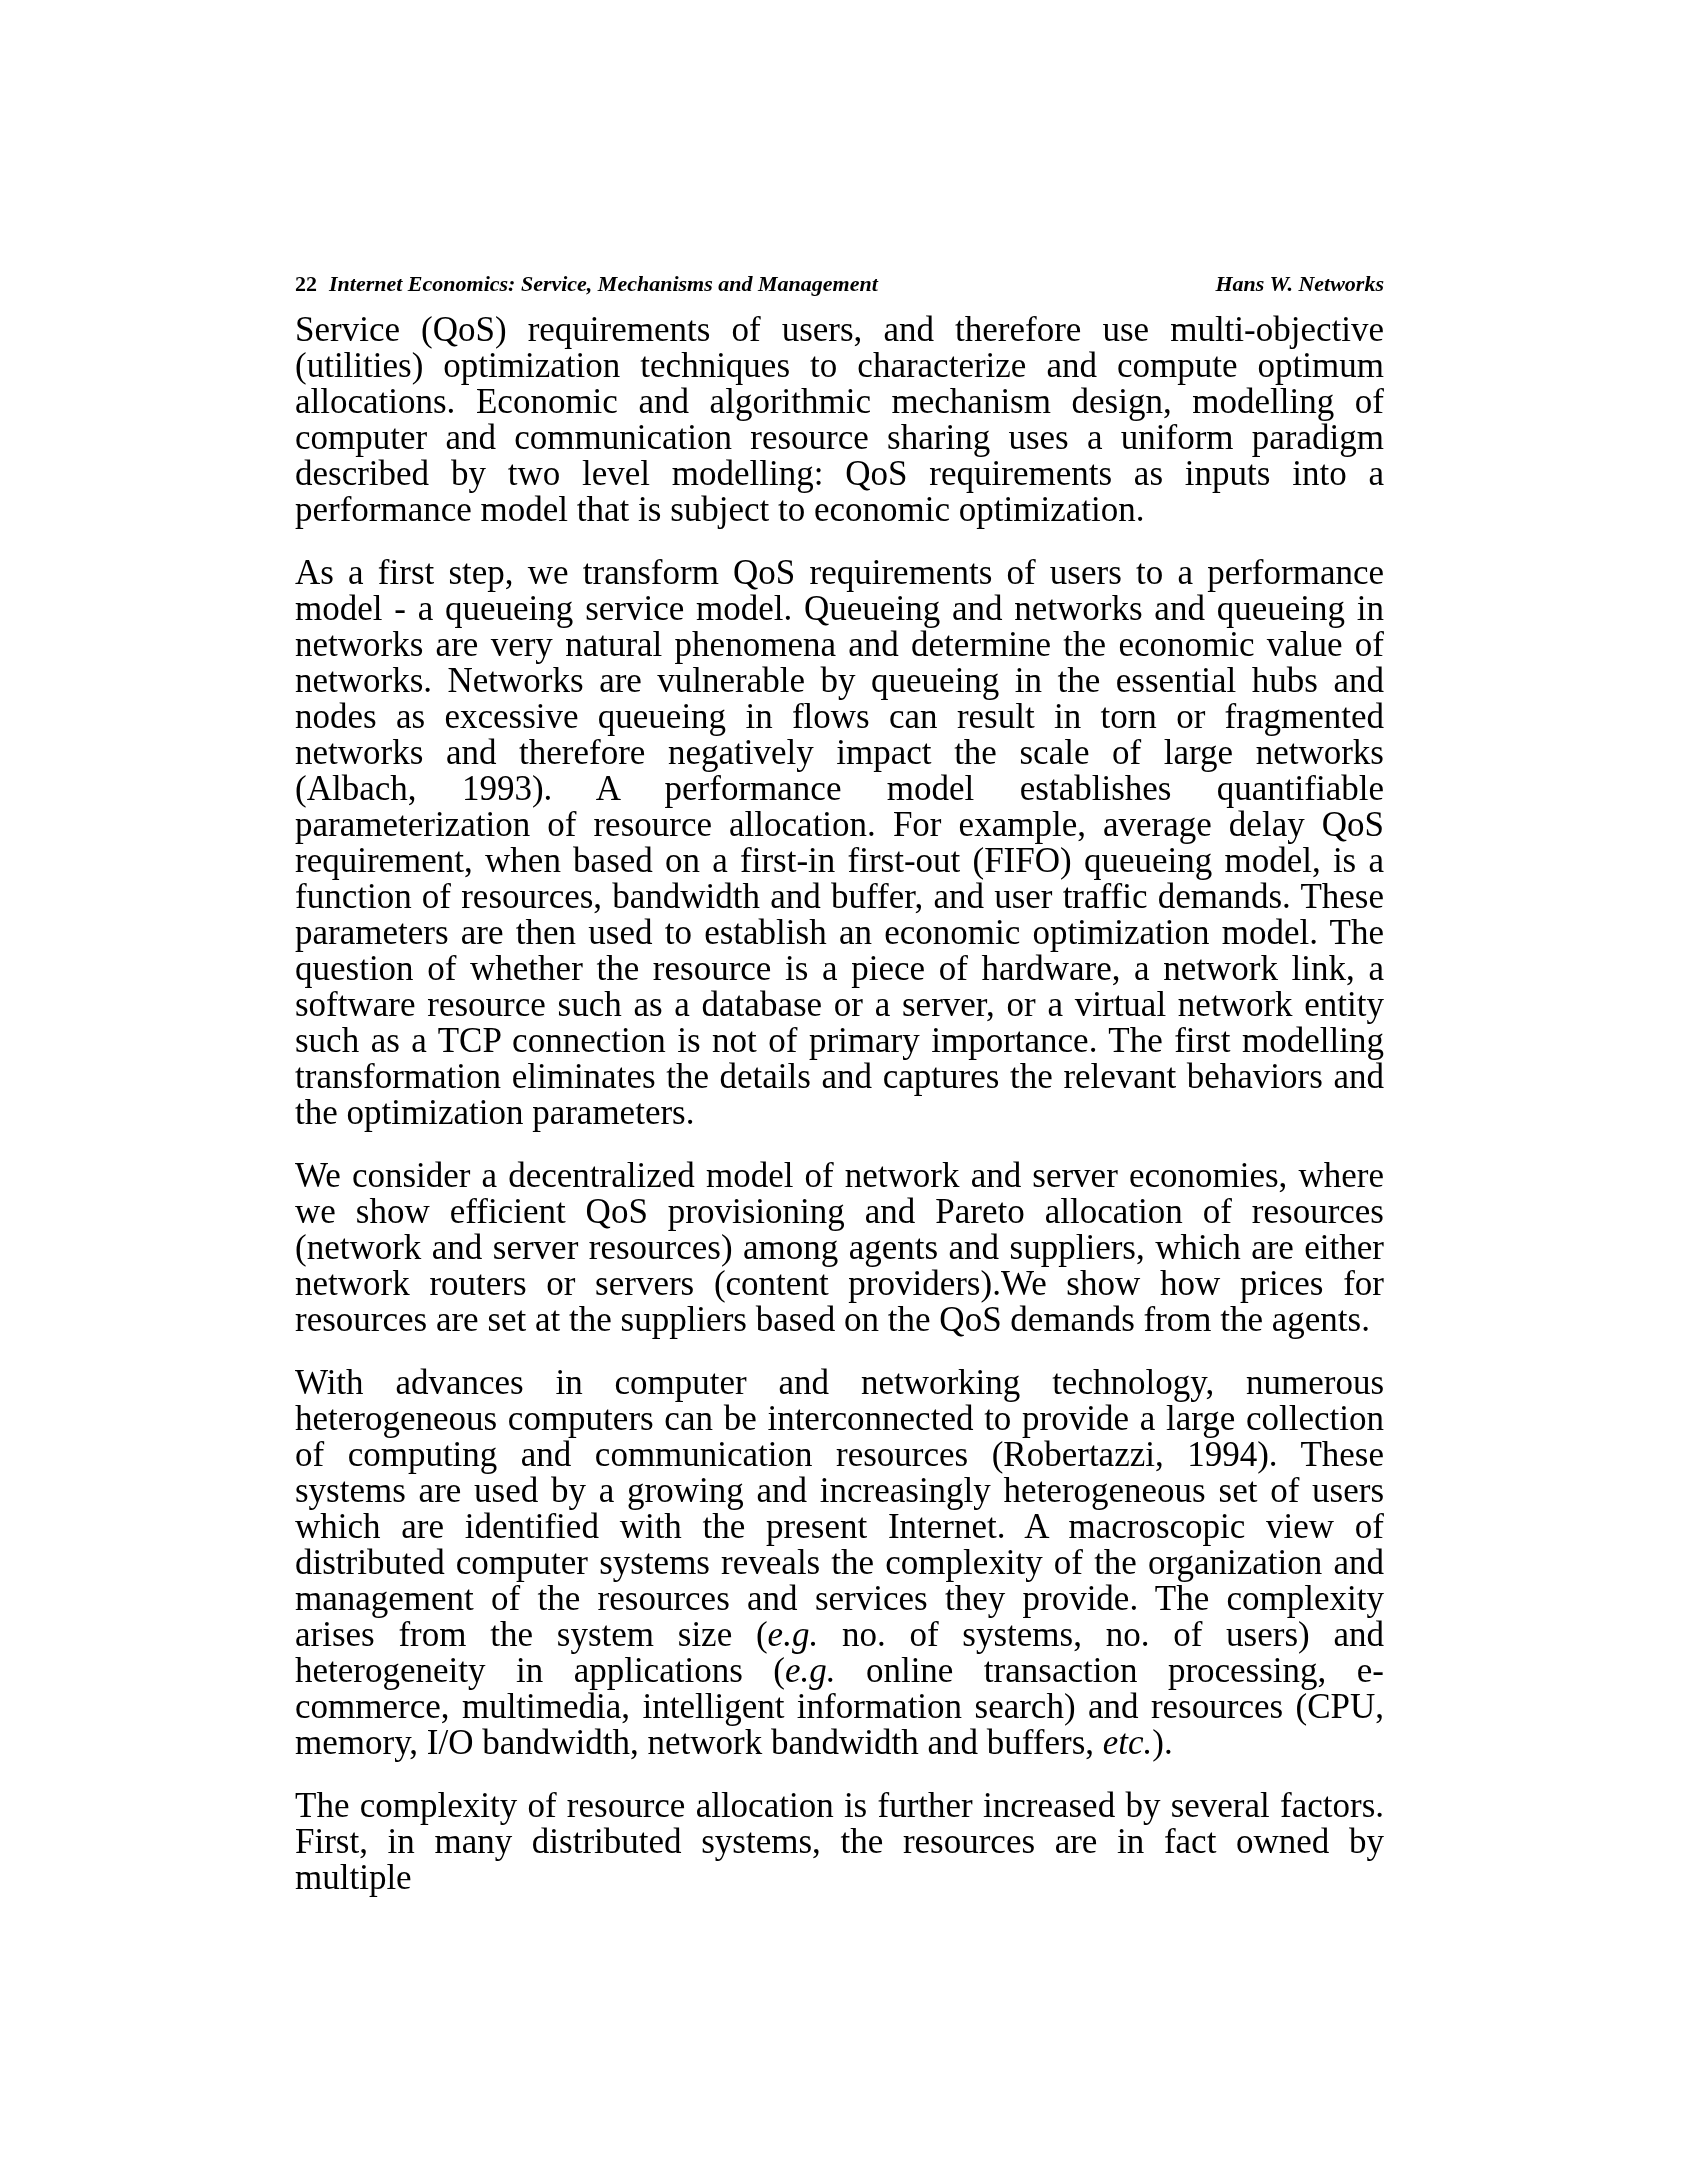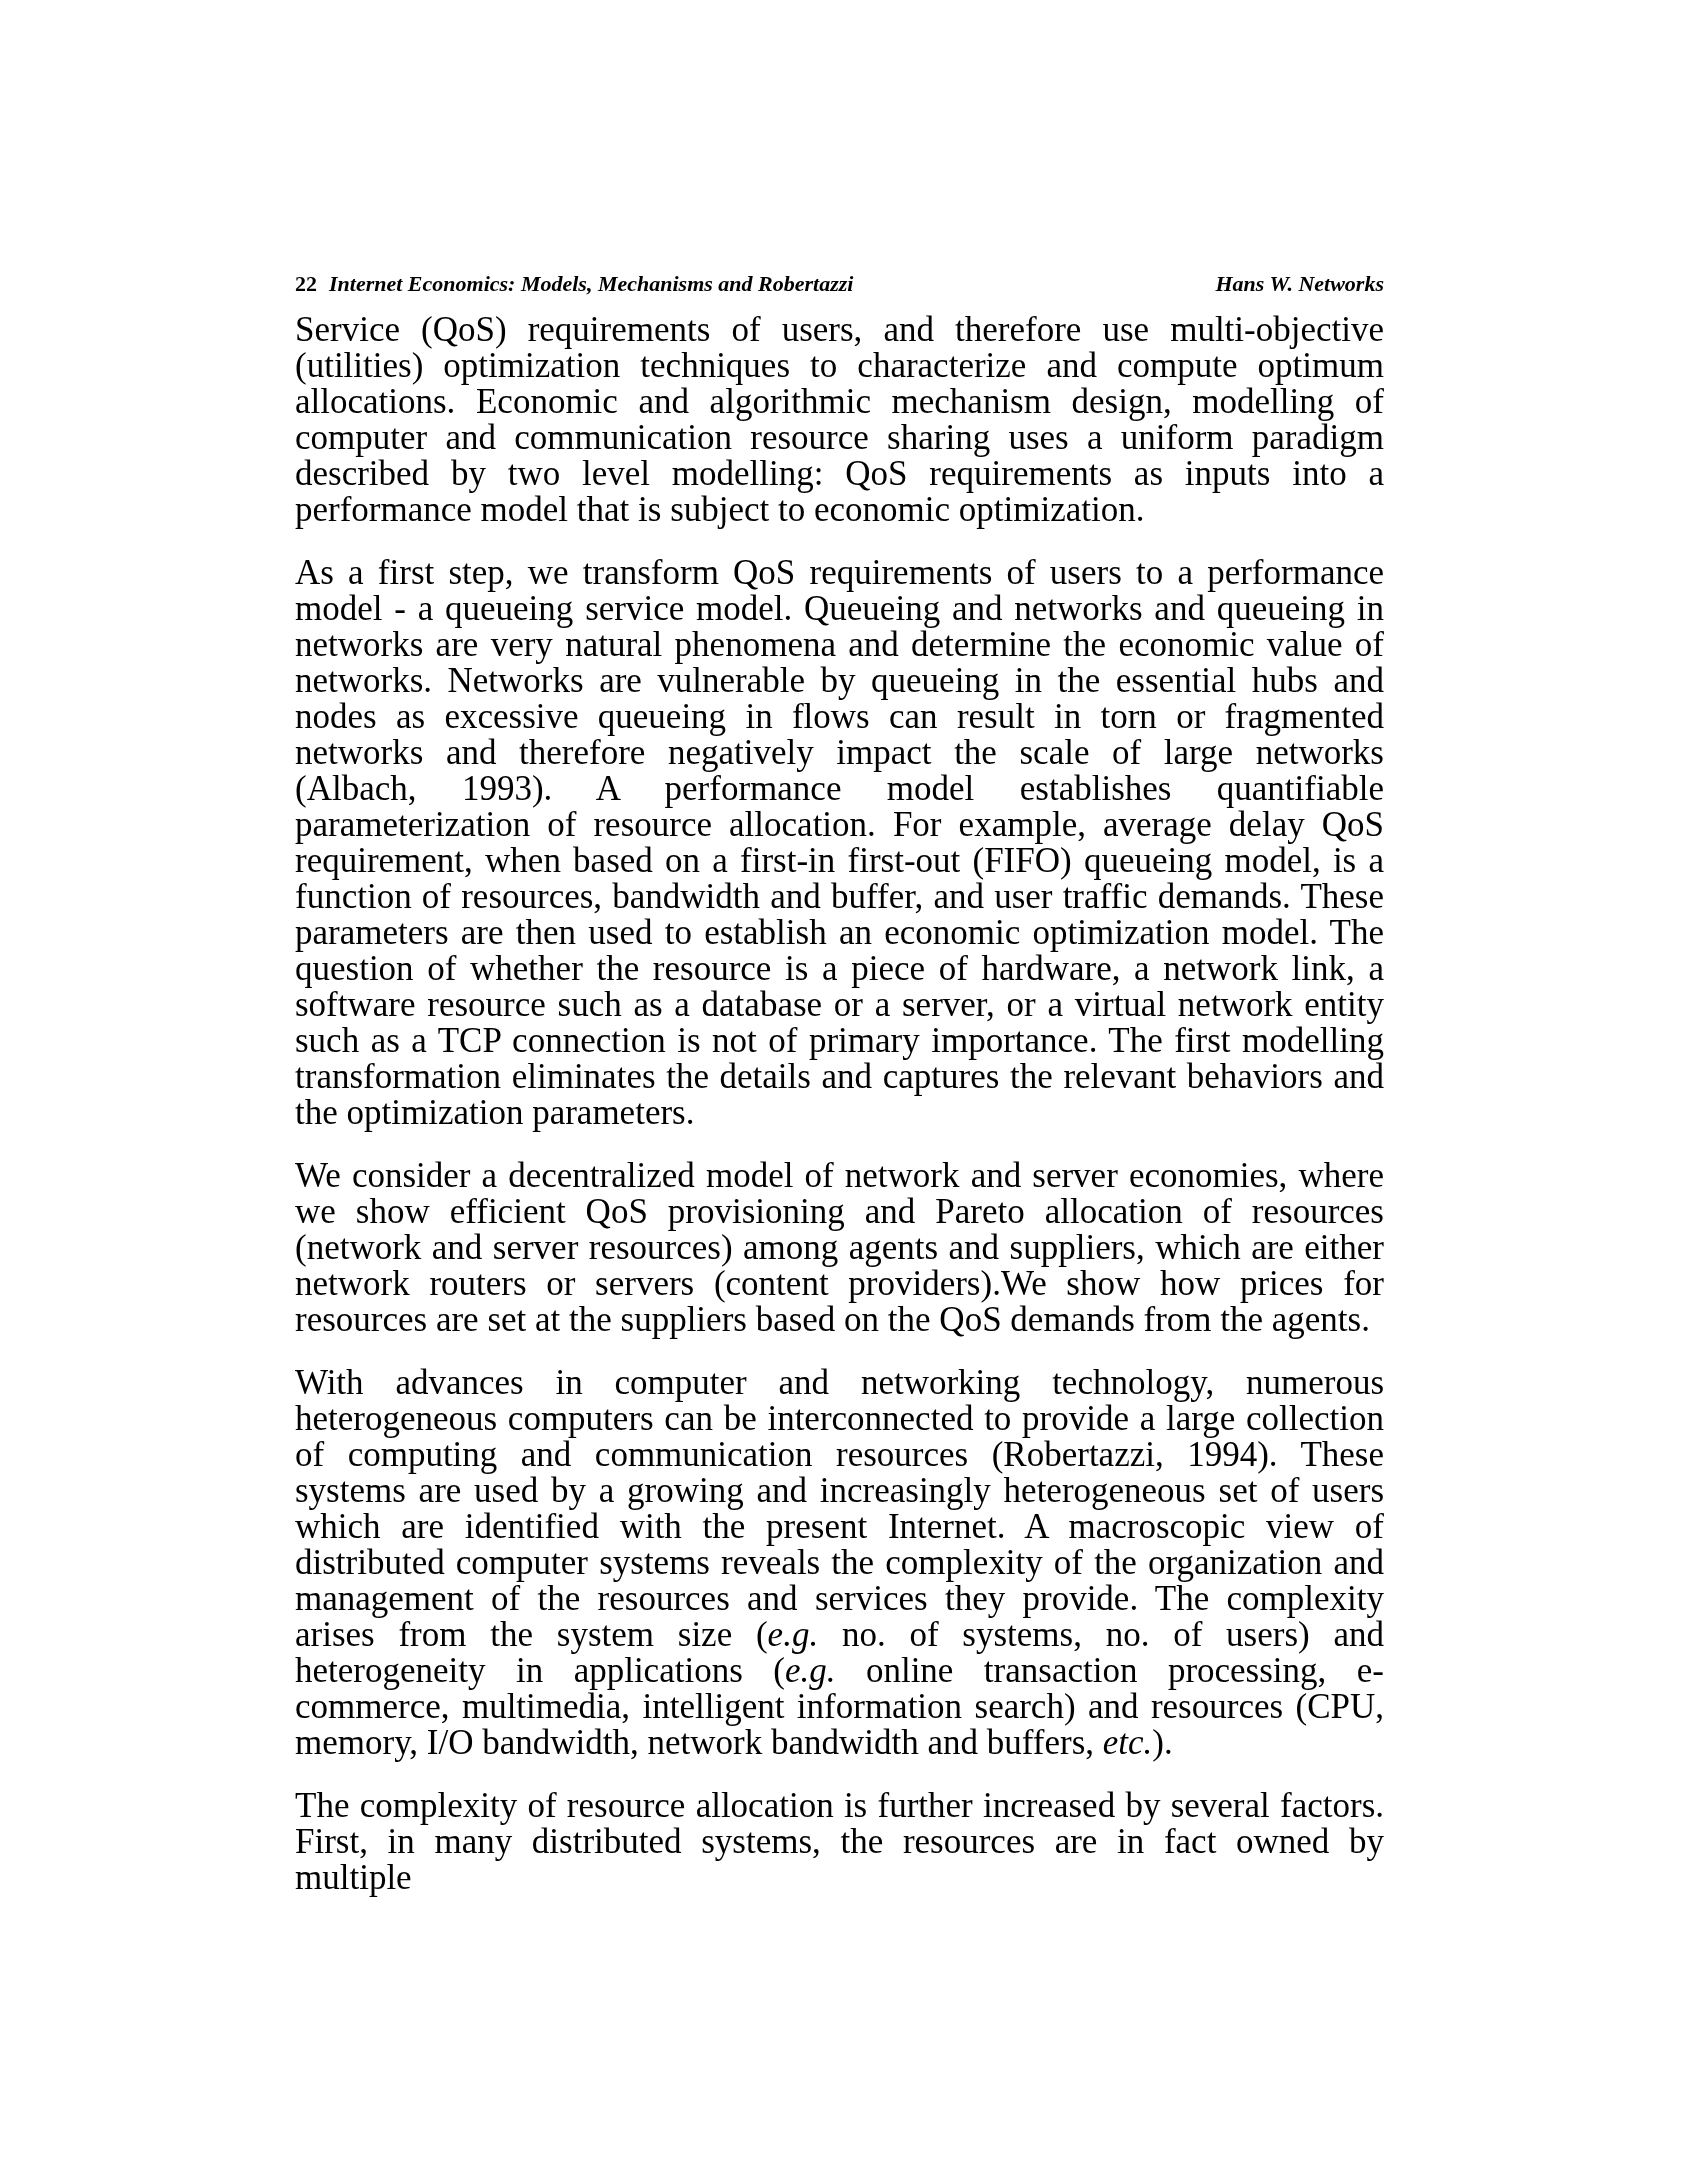--- a/index.html
+++ b/index.html
@@ -57,21 +57,21 @@
       font-style: italic;
     }
   </style>
 </head>
 <body>
 
 <div class="page">
 
   <div class="running-header">
     <div class="left">
-      <span class="page-number">22</span><span>Internet Economics: Models, Mechanisms and Robertazzi</span>
+      <span class="page-number">22</span><span>Internet Economics: Service, Mechanisms and Management</span>
     </div>
     <div>Hans W. Networks</div>
   </div>
 
   <div class="body-text">
     <p>Service (QoS) requirements of users, and therefore use multi-objective (utilities) optimization techniques to characterize and compute optimum allocations. Economic and algorithmic mechanism design, modelling of computer and communication resource sharing uses a uniform paradigm described by two level modelling: QoS requirements as inputs into a performance model that is subject to economic optimization.</p>
     <p>As a first step, we transform QoS requirements of users to a performance model - a queueing service model. Queueing and networks and queueing in networks are very natural phenomena and determine the economic value of networks. Networks are vulnerable by queueing in the essential hubs and nodes as excessive queueing in flows can result in torn or fragmented networks and therefore negatively impact the scale of large networks (Albach, 1993). A performance model establishes quantifiable parameterization of resource allocation. For example, average delay QoS requirement, when based on a first-in first-out (FIFO) queueing model, is a function of resources, bandwidth and buffer, and user traffic demands. These parameters are then used to establish an economic optimization model. The question of whether the resource is a piece of hardware, a network link, a software resource such as a database or a server, or a virtual network entity such as a TCP connection is not of primary importance. The first modelling transformation eliminates the details and captures the relevant behaviors and the optimization parameters.</p>
     <p>We consider a decentralized model of network and server economies, where we show efficient QoS provisioning and Pareto allocation of resources (network and server resources) among agents and suppliers, which are either network routers or servers (content providers).We show how prices for resources are set at the suppliers based on the QoS demands from the agents.</p>
     <p><span>With advances in computer and networking technology, numerous heterogeneous computers can be interconnected to provide a large collection of computing and communication resources (Robertazzi, 1994). These systems are used by a growing and increasingly heterogeneous set of users which are identified with the present Internet. A macroscopic view of distributed computer systems reveals the complexity of the organization and management of the resources and services they provide. The complexity arises from the system size (</span><span class="ital">e.g.</span><span> no. of systems, no. of users) and heterogeneity in applications (</span><span class="ital">e.g.</span><span> online transaction processing, e-commerce, multimedia, intelligent information search) and resources (CPU, memory, I/O bandwidth, network bandwidth and buffers, </span><span class="ital">etc.</span><span>).</span></p>
     <p class="last">The complexity of resource allocation is further increased by several factors. First, in many distributed systems, the resources are in fact owned by multiple</p>

